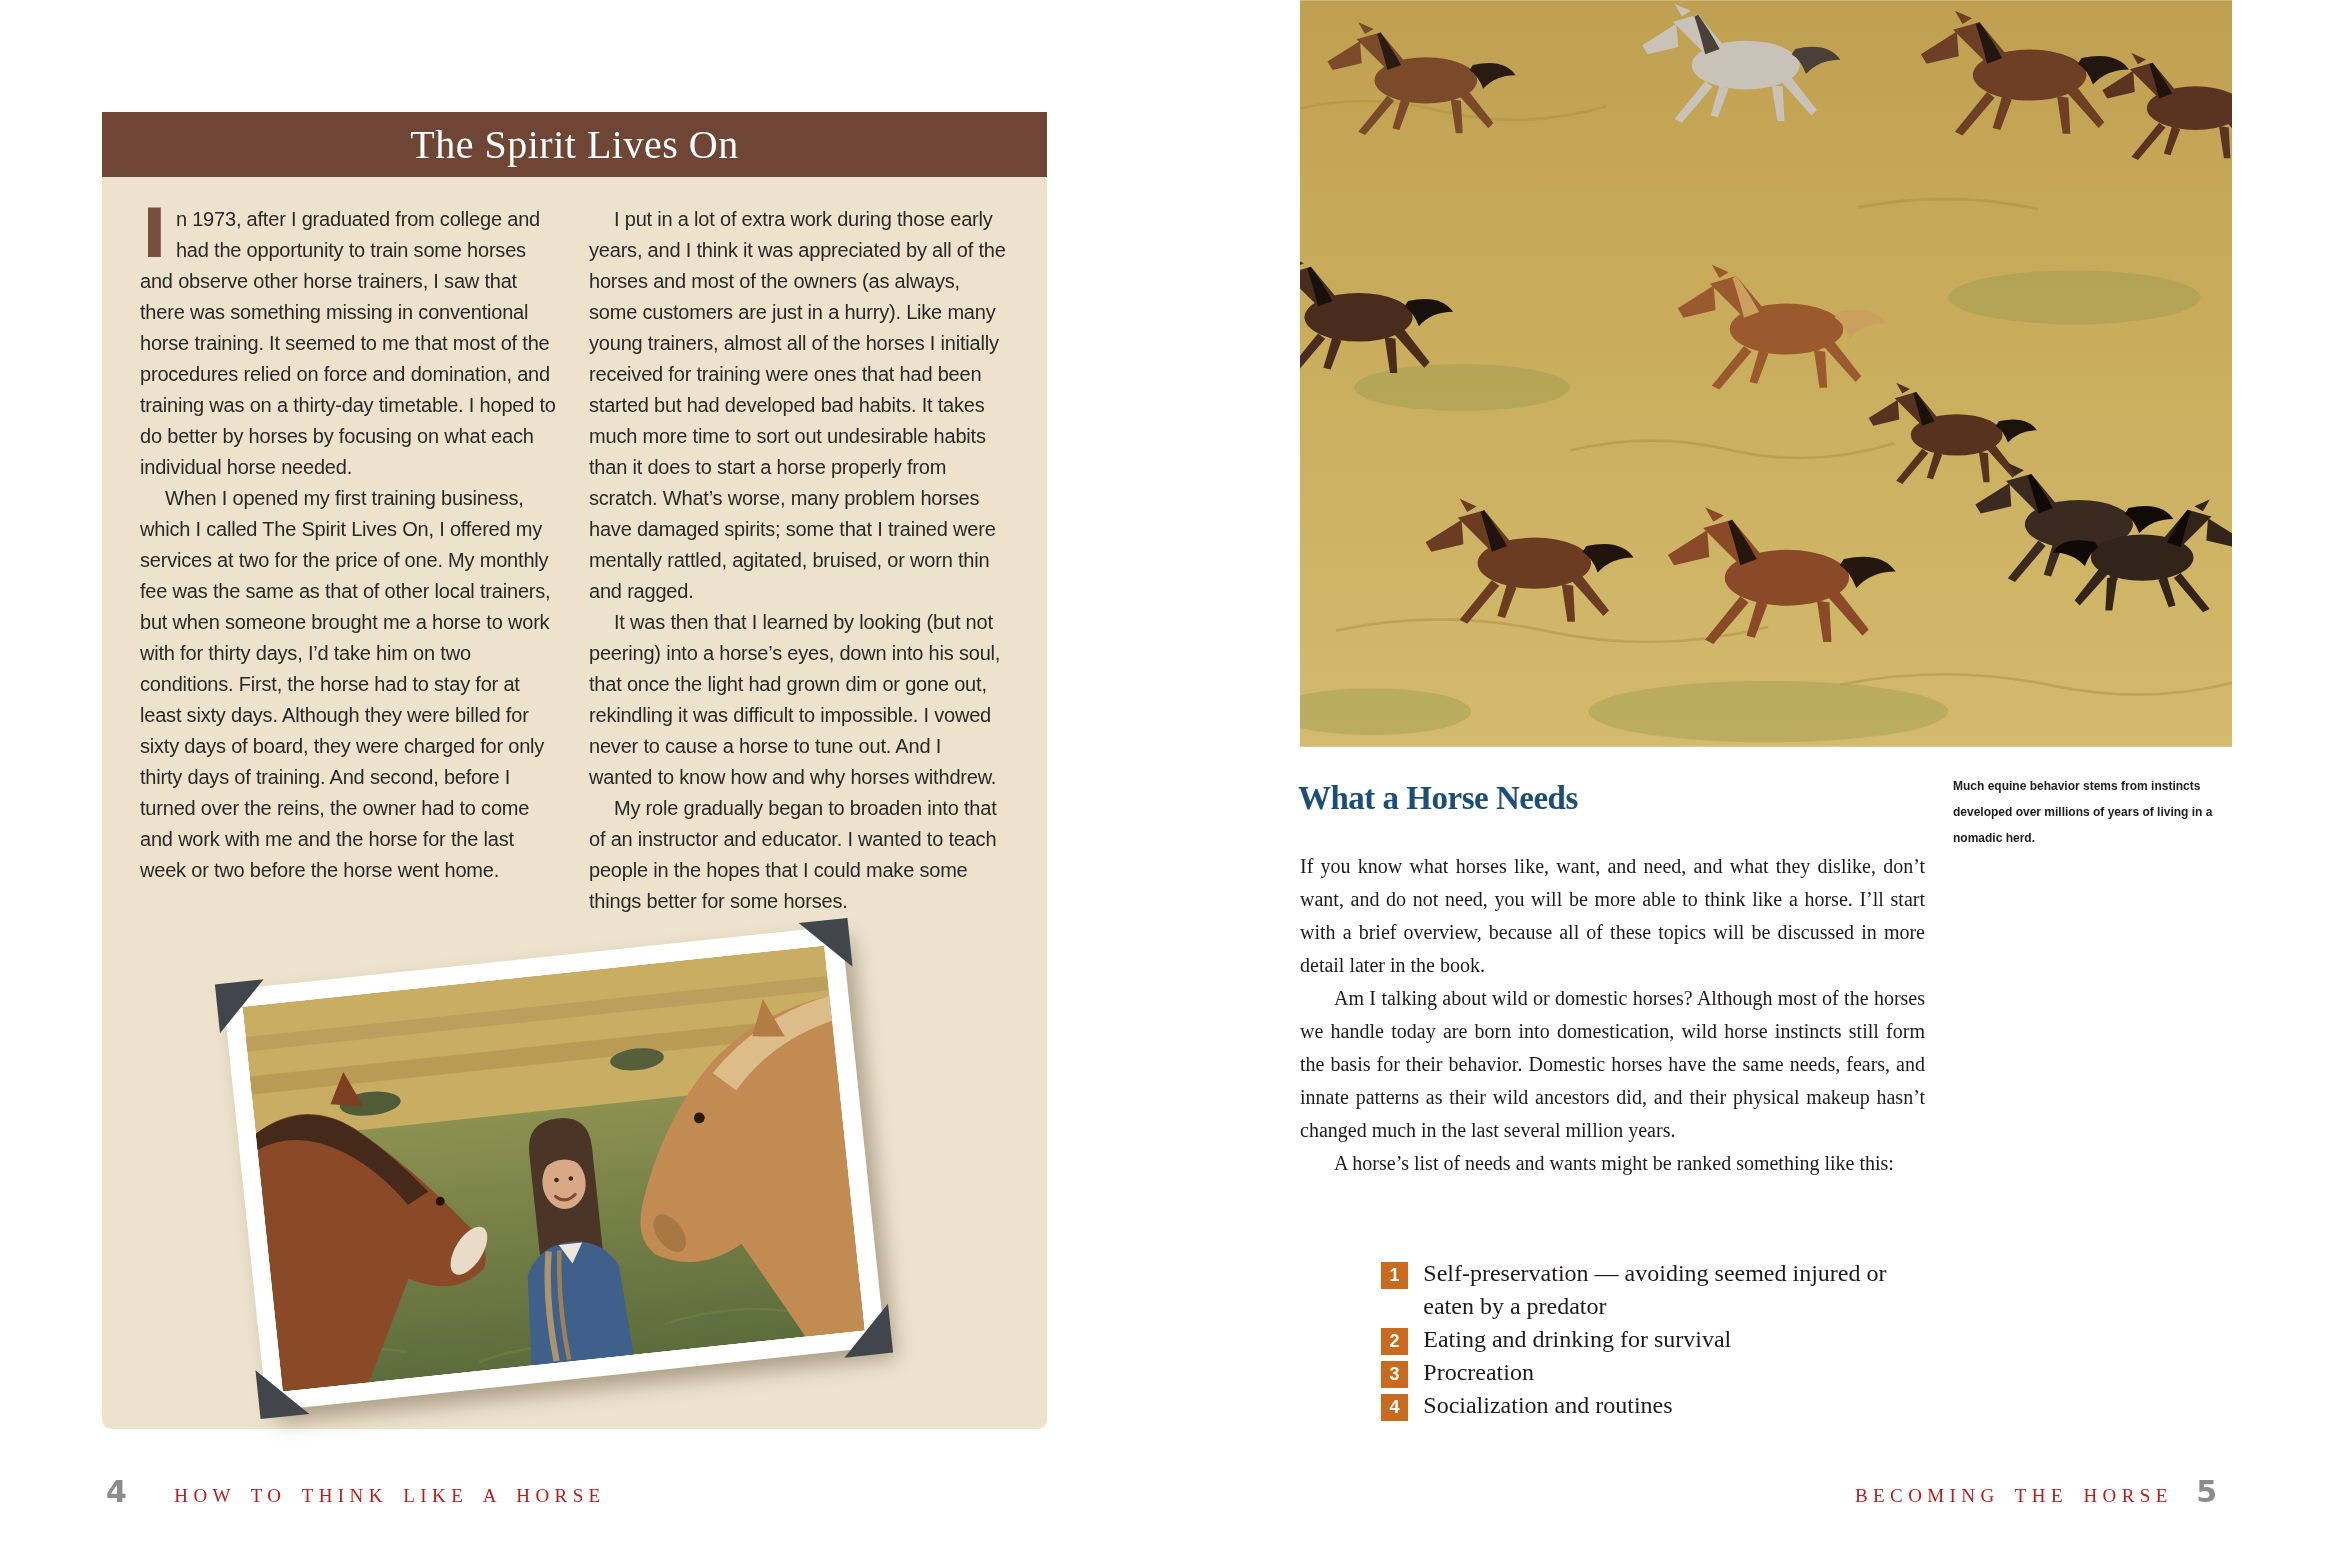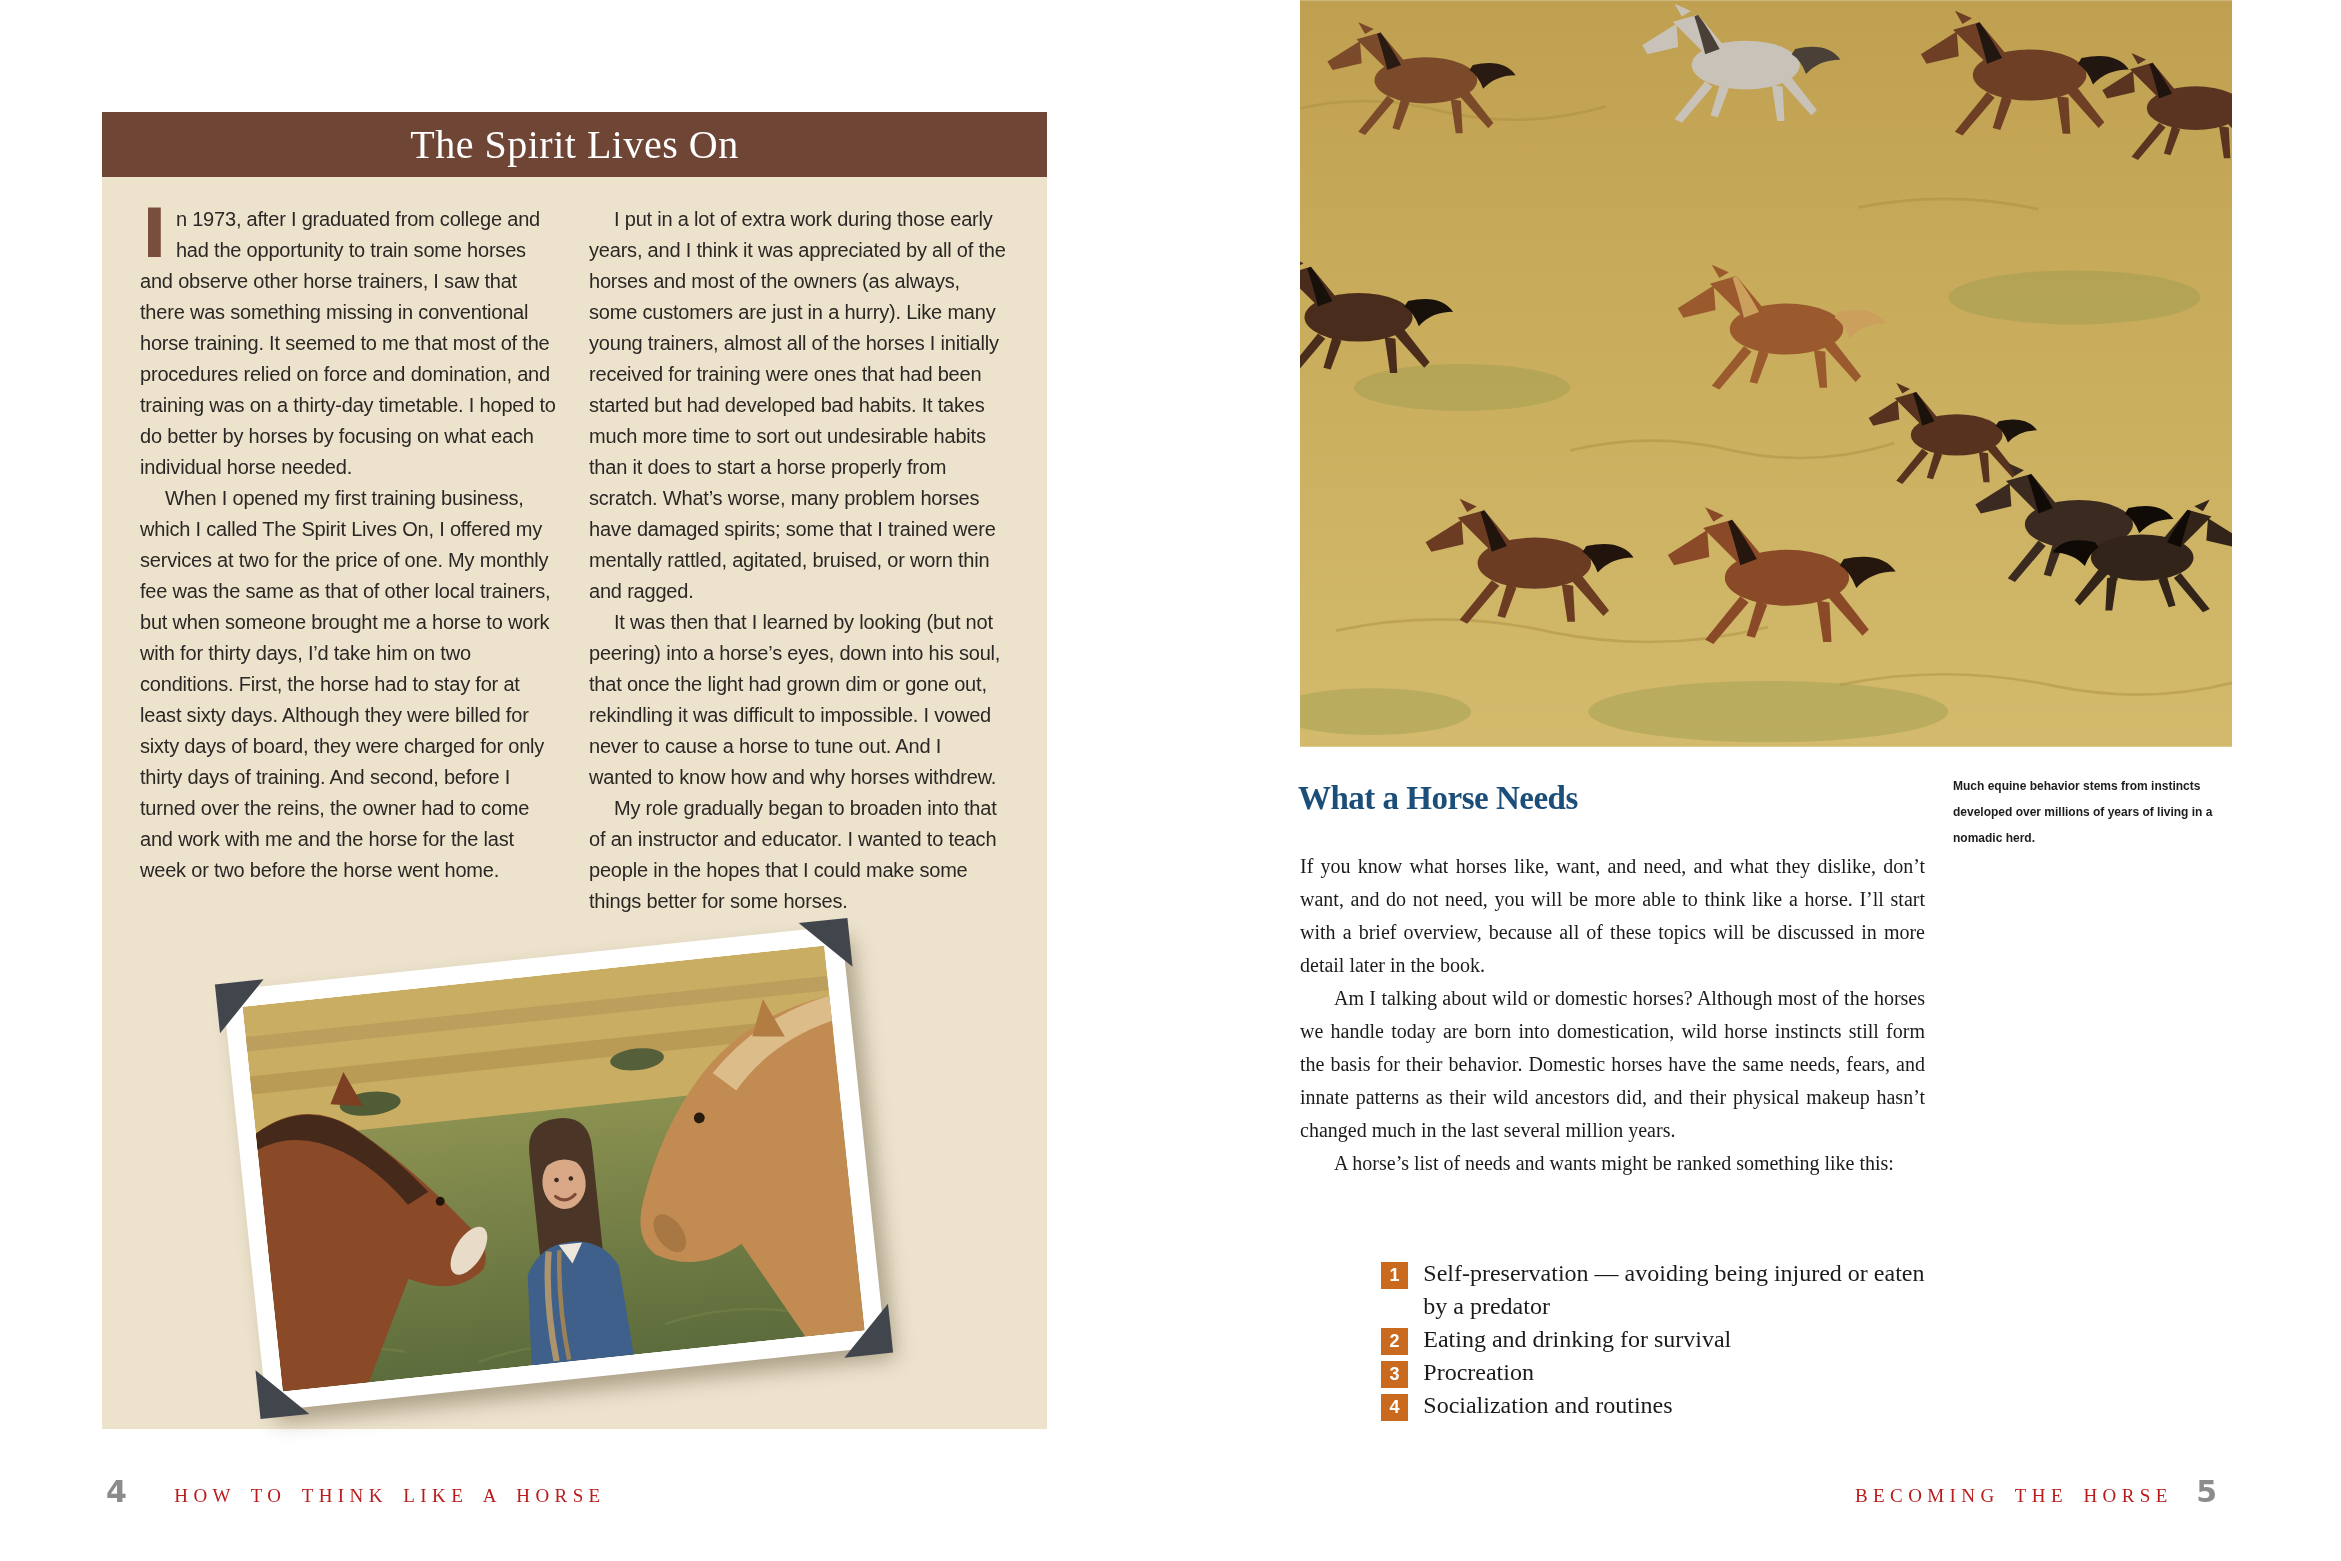--- a/index.html
+++ b/index.html
@@ -1,21 +1,21 @@
 <!DOCTYPE html>
 <html style="font-size:14.4px"><head>
 <meta charset="utf-8">
 <style>
   html,body{margin:0;padding:0;}
   body{width:2342px;height:1561px;background:#ffffff;position:relative;overflow:hidden;
        font-family:"Liberation Serif", serif;color:#231f20;}
 
   
   .spirit-box{position:absolute;left:102px;top:112px;width:945px;height:1317px;
-              background:#EDE3CD;}
+              background:#EDE3CD;border-radius:9px;}
   .spirit-header{height:65px;background:#6F4636;display:flex;align-items:center;justify-content:center;}
   .spirit-title{color:#ffffff;font-family:"Liberation Serif",serif;font-size:40px;letter-spacing:0.5px;}
   .spirit-cols{display:flex;gap:31px;padding:27px 40px 0 38px;}
   .spirit-col{width:420px;font-family:"Liberation Sans",sans-serif;font-size:20px;
               line-height:31px;color:#2b2725;letter-spacing:-0.2px;}
   .spirit-col p{margin:0;}
   .spirit-col p.indent{text-indent:25px;}
   .dropcap{float:left;font-family:"DejaVu Sans",sans-serif;font-weight:bold;font-size:68px;
            line-height:52px;color:#7A4E3C;margin:3.6px 9px 0 1.8px;}
 
@@ -224,21 +224,21 @@
 
 <div class="right-body">
   <p>If you know what horses like, want, and need, and what they dislike, don’t want, and do not need, you will be more able to think like a horse. I’ll start with a brief overview, because all of these topics will be discussed in more detail later in the book.</p>
   <p class="indent">Am I talking about wild or domestic horses? Although most of the horses we handle today are born into domestication, wild horse instincts still form the basis for their behavior. Domestic horses have the same needs, fears, and innate patterns as their wild ancestors did, and their physical makeup hasn’t changed much in the last several million years.</p>
   <p class="indent">A horse’s list of needs and wants might be ranked something like this:</p>
 </div>
 
 <div class="needs-list">
   <div class="need-row">
     <div class="need-num">1</div>
-    <div class="need-text">Self-preservation — avoiding being injured or eaten by a predator</div>
+    <div class="need-text">Self-preservation — avoiding seemed injured or eaten by a predator</div>
   </div>
   <div class="need-row">
     <div class="need-num">2</div>
     <div class="need-text">Eating and drinking for survival</div>
   </div>
   <div class="need-row">
     <div class="need-num">3</div>
     <div class="need-text">Procreation</div>
   </div>
   <div class="need-row">

